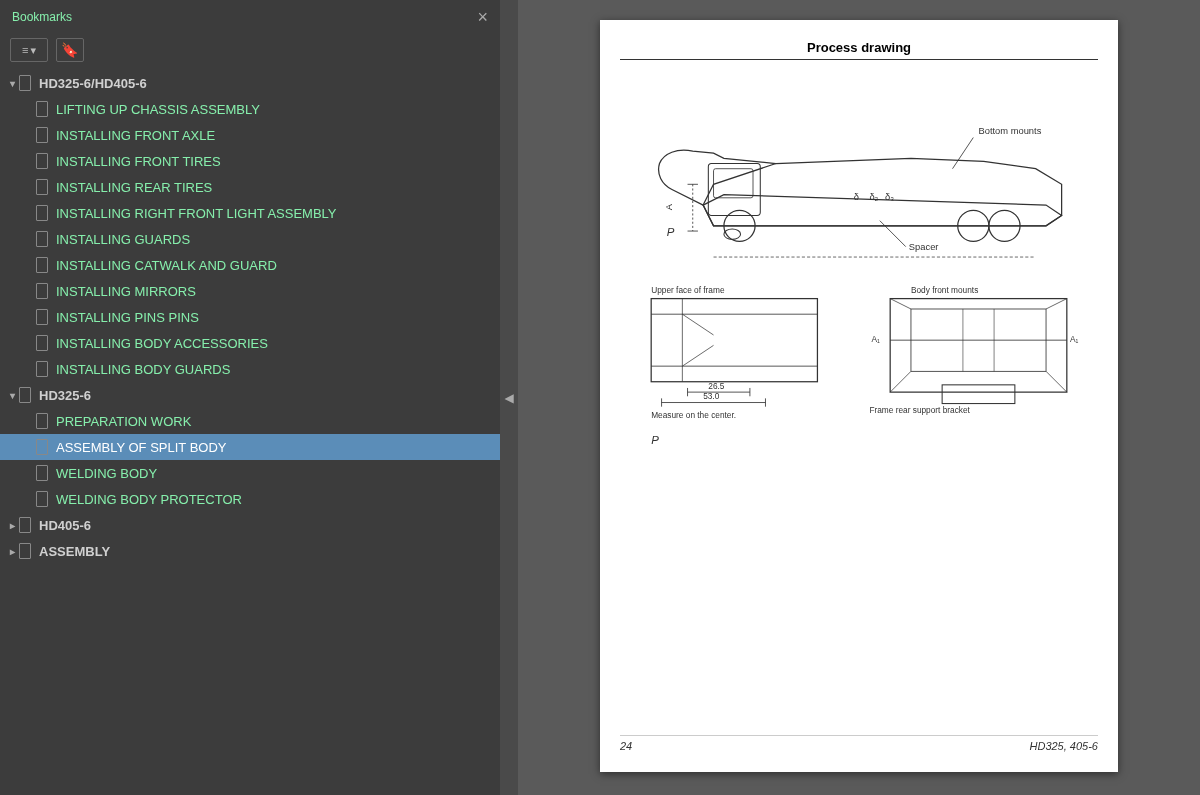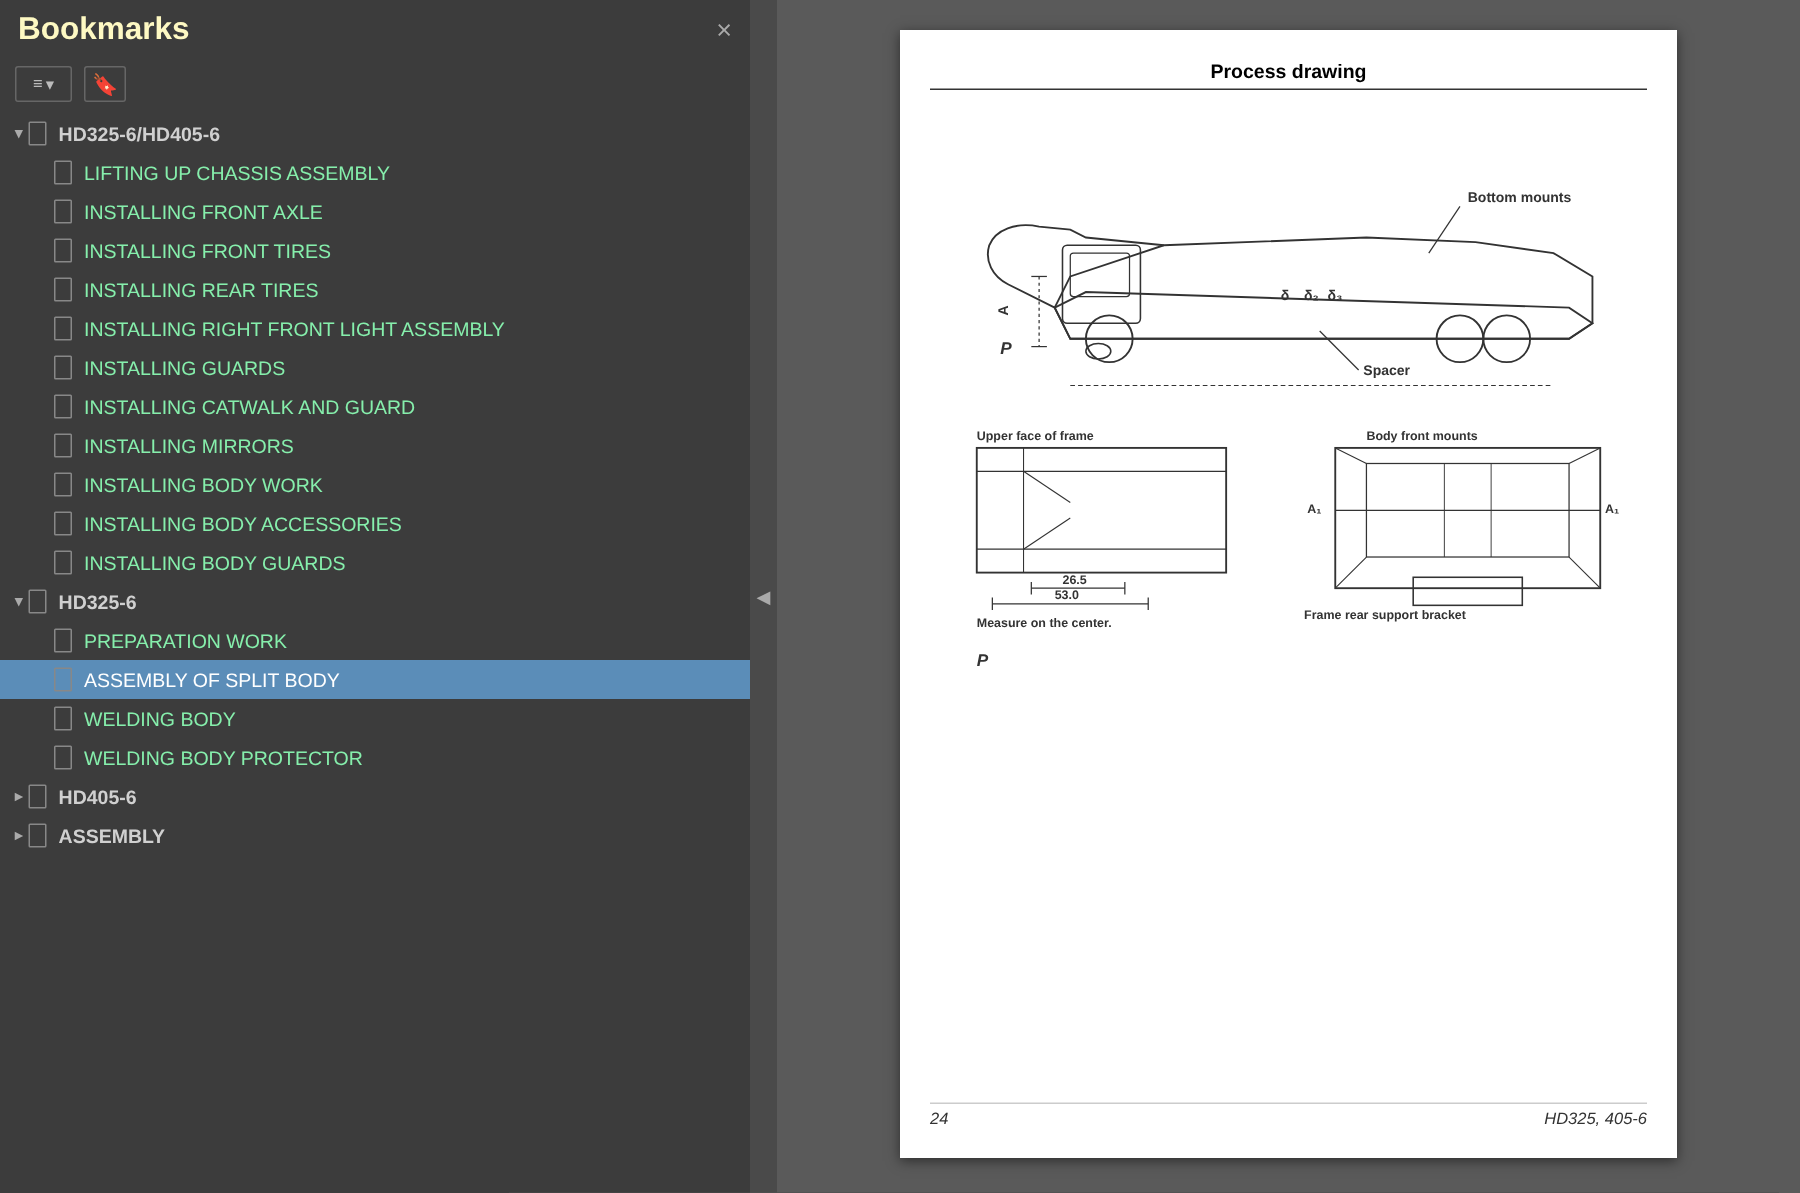--- a/index.html
+++ b/index.html
@@ -25,23 +25,23 @@
 
     .panel-header {
       display: flex;
       align-items: center;
       justify-content: space-between;
       padding: 8px 12px;
       background: #3c3c3c;
     }
 
     .panel-title {
-      color: #fef9c3;
-      font-size: 21px;
-      font-weight: bold;
+      color: #86efac;
+      font-size: 12px;
+      font-weight: normal;
     }
 
     .close-btn {
       color: #aaa;
       background: none;
       border: none;
       font-size: 18px;
       cursor: pointer;
       line-height: 1;
     }
@@ -189,21 +189,20 @@
       border-bottom: 1px solid #333;
       padding-bottom: 4px;
       margin-bottom: 10px;
     }
 
     .diagram-area {
       width: 100%;
       display: flex;
       flex-direction: column;
       align-items: center;
-      font-weight: bold;
     }
 
     .page-footer {
       display: flex;
       justify-content: space-between;
       align-items: center;
       margin-top: 10px;
       padding-top: 4px;
       border-top: 1px solid #ccc;
       font-size: 11px;
@@ -270,21 +269,21 @@
     <div class="section-item child-item">
       <span class="bm-icon"></span>
       <span>INSTALLING CATWALK AND GUARD</span>
     </div>
     <div class="section-item child-item">
       <span class="bm-icon"></span>
       <span>INSTALLING MIRRORS</span>
     </div>
     <div class="section-item child-item">
       <span class="bm-icon"></span>
-      <span>INSTALLING BODY WORK</span>
+      <span>INSTALLING PINS PINS</span>
     </div>
     <div class="section-item child-item">
       <span class="bm-icon"></span>
       <span>INSTALLING BODY ACCESSORIES</span>
     </div>
     <div class="section-item child-item">
       <span class="bm-icon"></span>
       <span>INSTALLING BODY GUARDS</span>
     </div>
 

